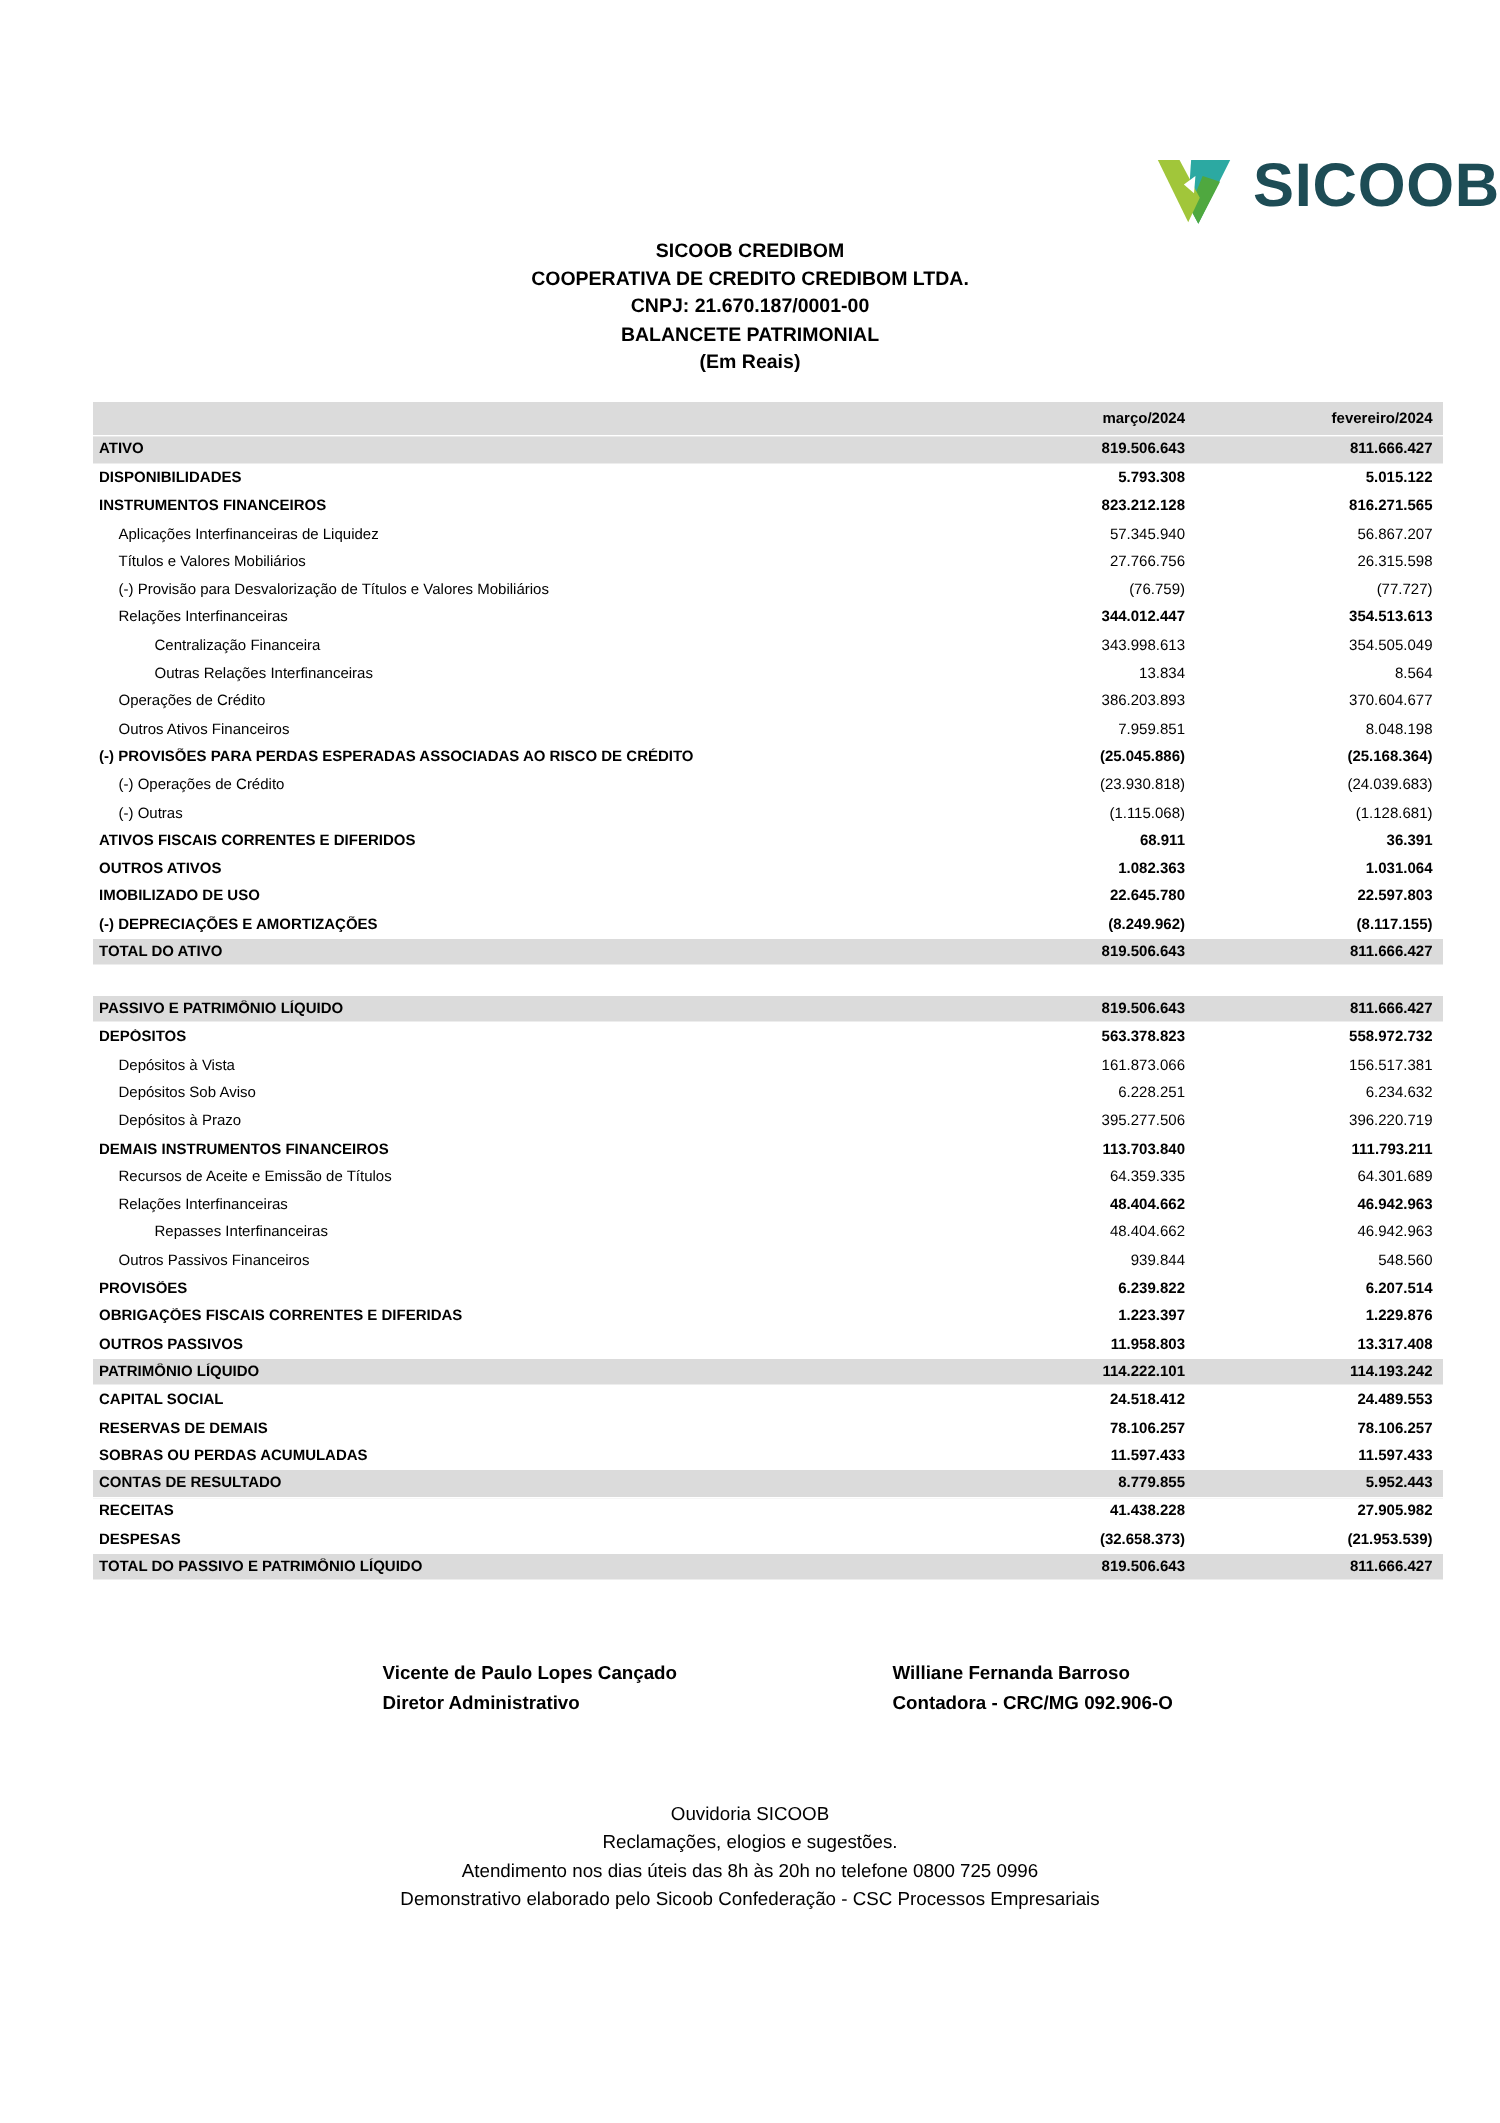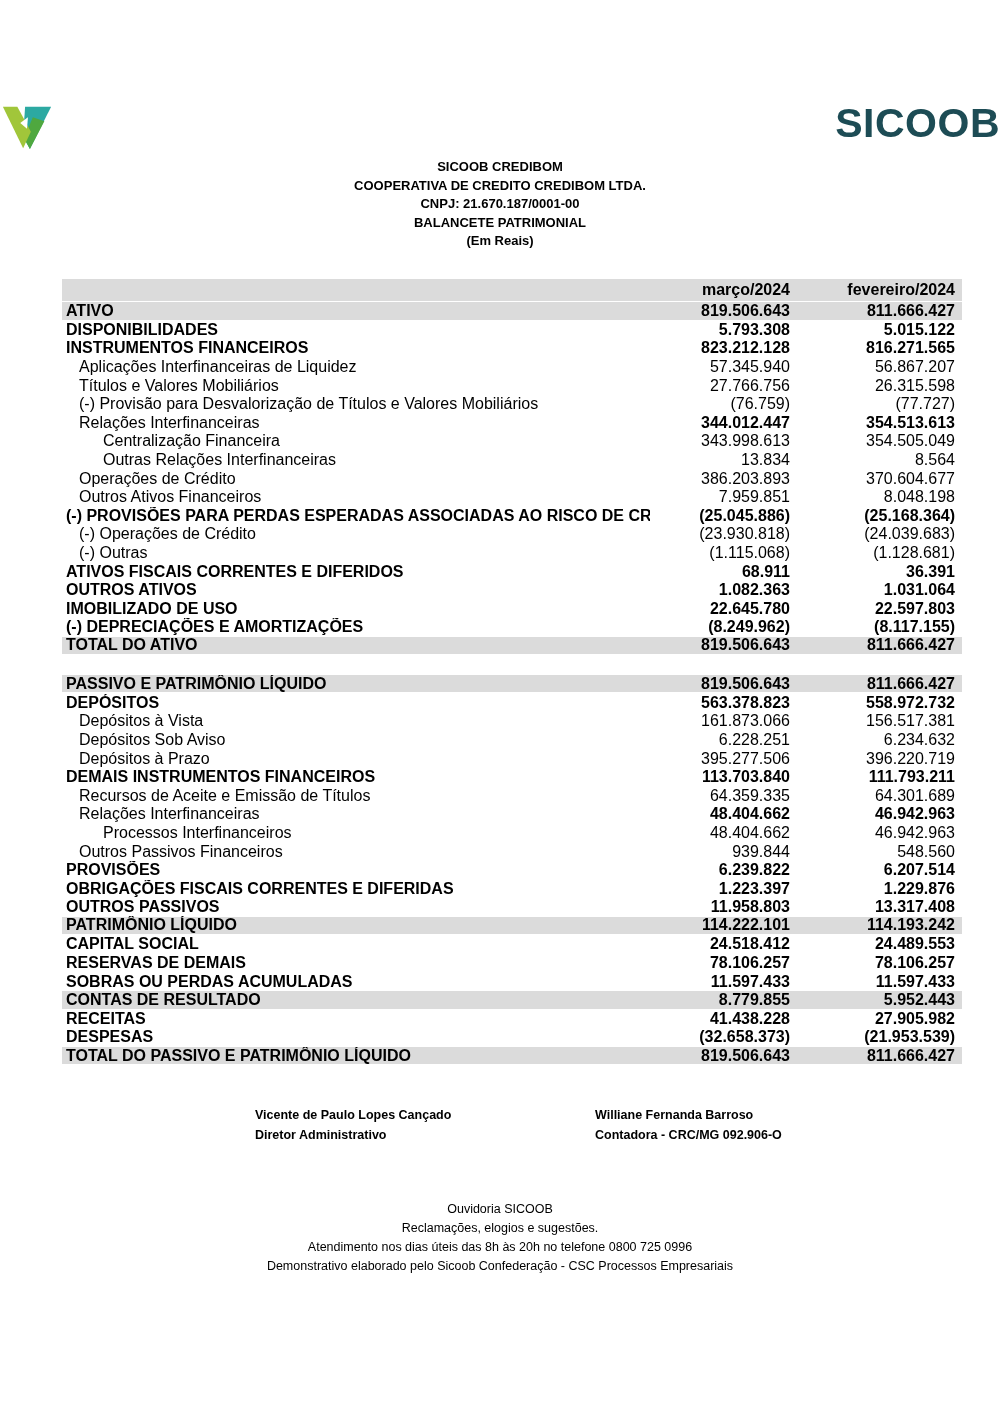--- a/index.html
+++ b/index.html
@@ -12,21 +12,21 @@
     color: #000000;
     overflow: hidden;
   }
 
   
   .logo {
     position: absolute;
     top: 96px; left: 0;
     width: 100%;
     display: flex;
-    justify-content: space-between;
+    justify-content: flex-end;
     align-items: center;
     gap: 12px;
     height: 58px;
   }
   .logo svg { width: 54px; height: 54px; display: block; }
   .wordmark {
     font-size: 41px;
     font-weight: bold;
     letter-spacing: 0.5px;
     line-height: 1;
@@ -40,23 +40,23 @@
     width: 100%;
     text-align: center;
     font-weight: bold;
     font-size: 13px;
     line-height: 18.5px;
   }
 
   
   .table {
     position: absolute;
-    left: 62px; top: 279px;
+    left: 62px; top: 268px;
     width: 900px;
-    font-size: 16px;
+    font-size: 10px;
   }
   .row {
     display: flex;
     height: 18.6px;
     align-items: center;
     box-sizing: border-box;
   }
   .row.gray {
     background: #DBDBDB;
     border-bottom: 1.5px solid #ffffff;
@@ -270,21 +270,21 @@
           <span class="label indent-1">Recursos de Aceite e Emissão de Títulos</span>
           <span class="v v1">64.359.335</span>
           <span class="v v2">64.301.689</span>
         </div>
         <div class="row">
           <span class="label indent-1">Relações Interfinanceiras</span>
           <span class="v v1 b">48.404.662</span>
           <span class="v v2 b">46.942.963</span>
         </div>
         <div class="row">
-          <span class="label indent-2">Processos Interfinanceiros</span>
+          <span class="label indent-2">Repasses Interfinanceiras</span>
           <span class="v v1">48.404.662</span>
           <span class="v v2">46.942.963</span>
         </div>
         <div class="row">
           <span class="label indent-1">Outros Passivos Financeiros</span>
           <span class="v v1">939.844</span>
           <span class="v v2">548.560</span>
         </div>
         <div class="row">
           <span class="label b">PROVISÕES</span>

